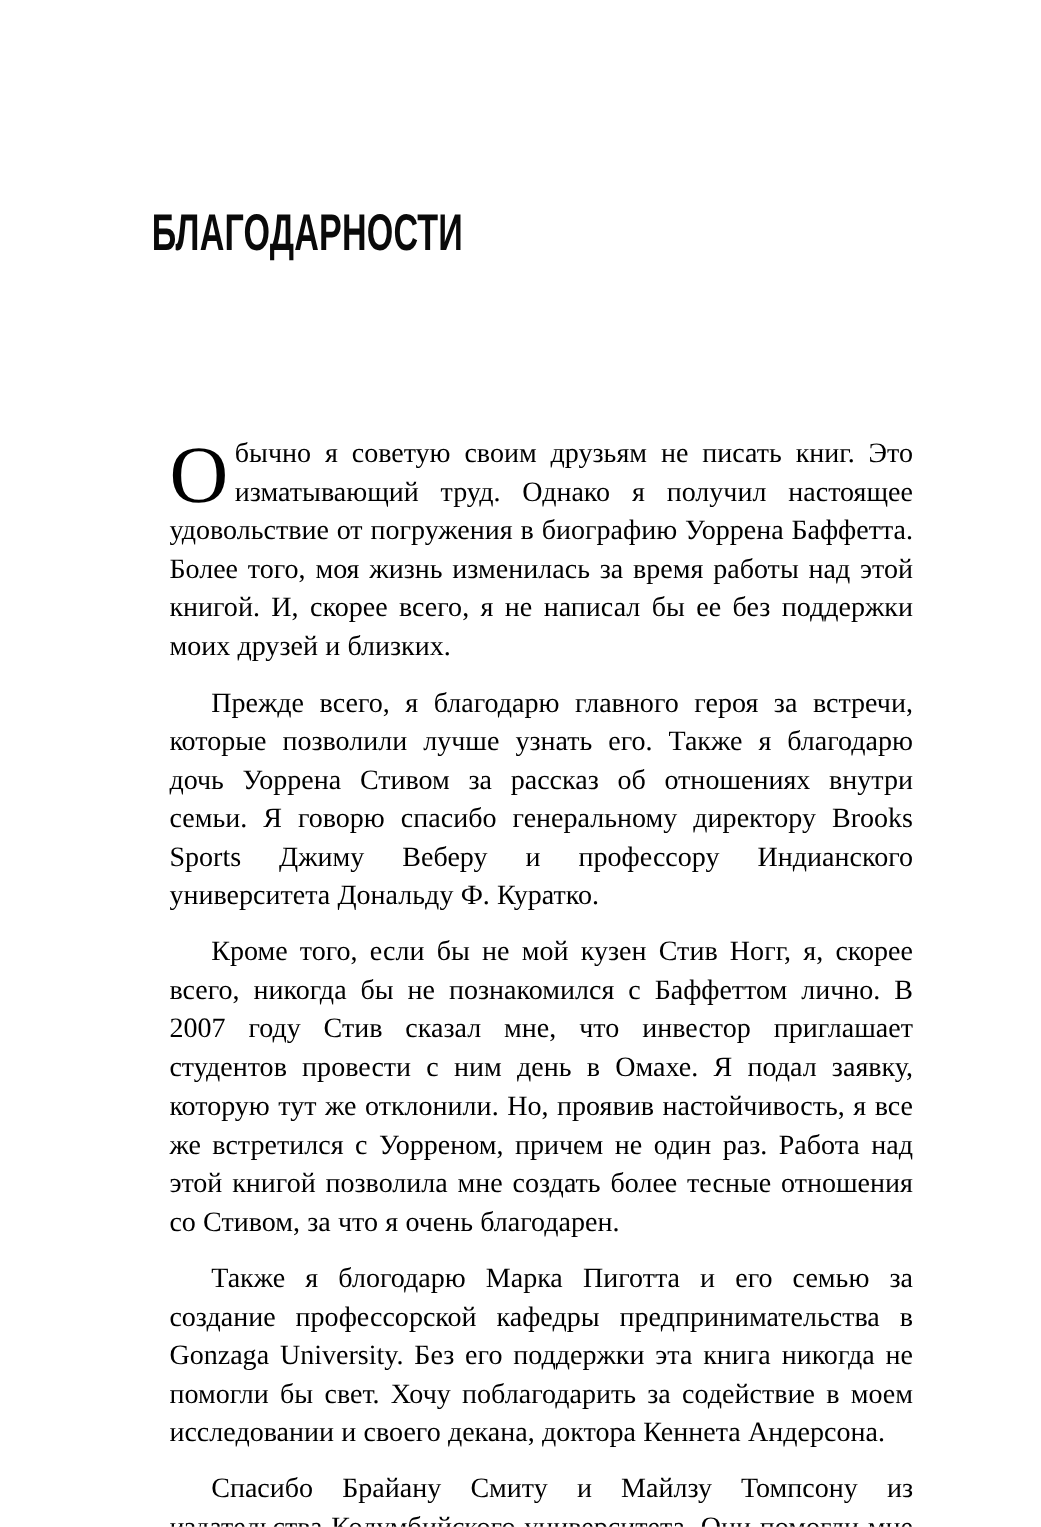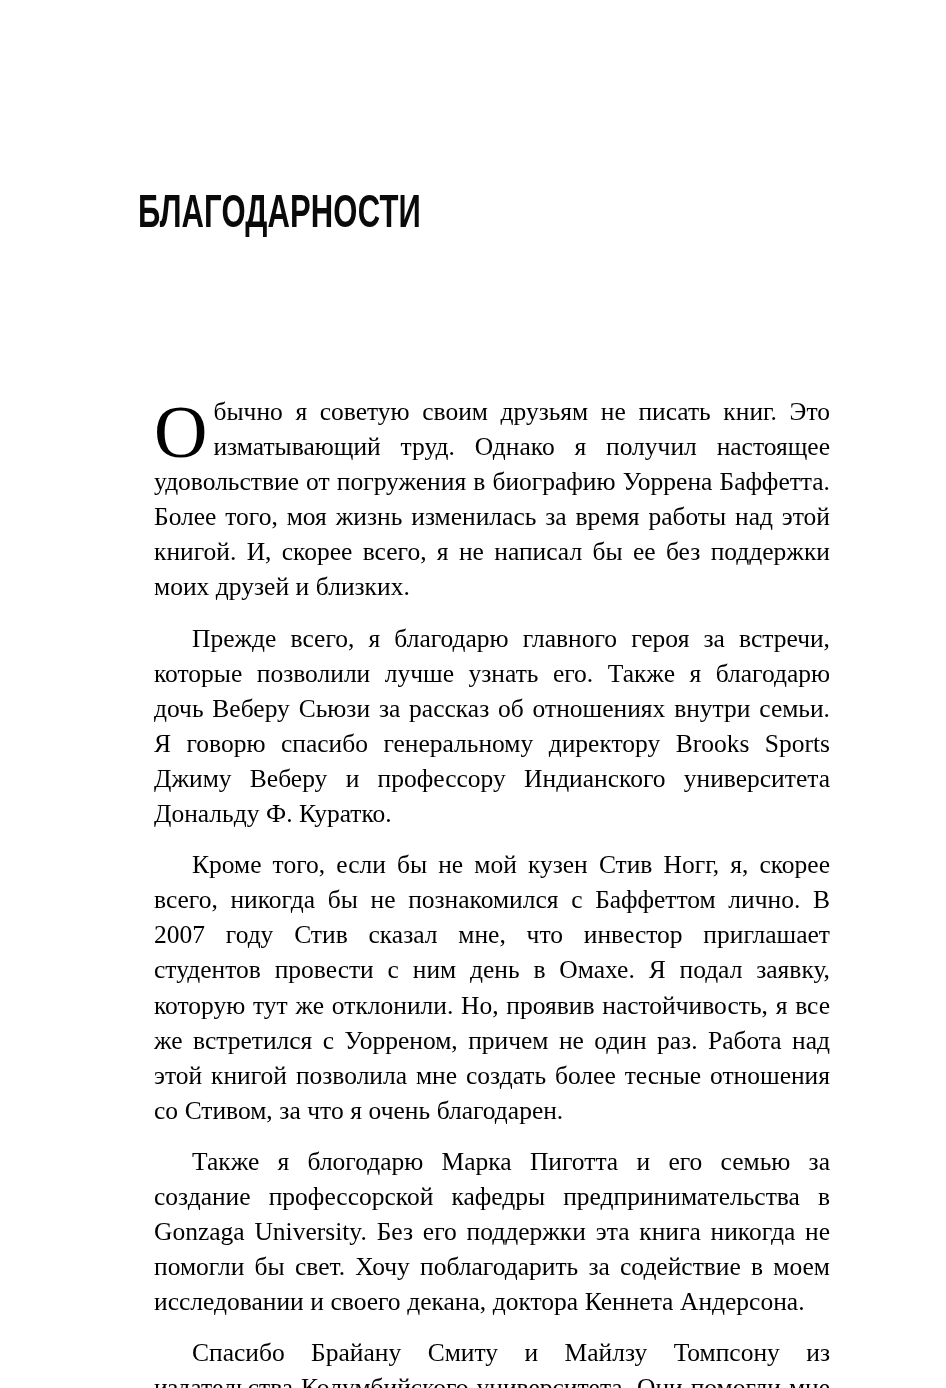--- a/index.html
+++ b/index.html
@@ -80,19 +80,19 @@
 </style>
 </head>
 <body>
 
 <div class="page">
 
   <h1 class="chapter-title">БЛАГОДАРНОСТИ</h1>
 
   <div class="body-block">
     <p class="first">Обычно я советую своим друзьям не писать книг. Это изматывающий труд. Однако я получил настоящее удовольствие от погружения в биографию Уоррена Баффетта. Более того, моя жизнь изменилась за время работы над этой книгой. И, скорее всего, я не написал бы ее без поддержки моих друзей и близких.</p>
-    <p>Прежде всего, я благодарю главного героя за встречи, которые позволили лучше узнать его. Также я благодарю дочь Веберу Сьюзи за рассказ об отношениях внутри семьи. Я говорю спасибо генеральному директору Brooks Sports Джиму Веберу и профессору Индианского университета Дональду Ф. Куратко.</p>
+    <p>Прежде всего, я благодарю главного героя за встречи, которые позволили лучше узнать его. Также я благодарю дочь Уоррена Стивом за рассказ об отношениях внутри семьи. Я говорю спасибо генеральному директору Brooks Sports Джиму Веберу и профессору Индианского университета Дональду Ф. Куратко.</p>
     <p>Кроме того, если бы не мой кузен Стив Ногг, я, скорее всего, никогда бы не познакомился с Баффеттом лично. В 2007 году Стив сказал мне, что инвестор приглашает студентов провести с ним день в Омахе. Я подал заявку, которую тут же отклонили. Но, проявив настойчивость, я все же встретился с Уорреном, причем не один раз. Работа над этой книгой позволила мне создать более тесные отношения со Стивом, за что я очень благодарен.</p>
     <p>Также я блогодарю Марка Пиготта и его семью за создание профессорской кафедры предпринимательства в Gonzaga University. Без его поддержки эта книга никогда не помогли бы свет. Хочу поблагодарить за содействие в моем исследовании и своего декана, доктора Кеннета Андерсона.</p>
     <p>Спасибо Брайану Смиту и Майлзу Томпсону из издательства Колумбийского университета. Они помогли мне найти двух отличных редакторов: Клаудию Роу и Грега Шоу из Clyde Hill Publishing.</p>
   </div>
 
 </div>
 
 </body></html>

